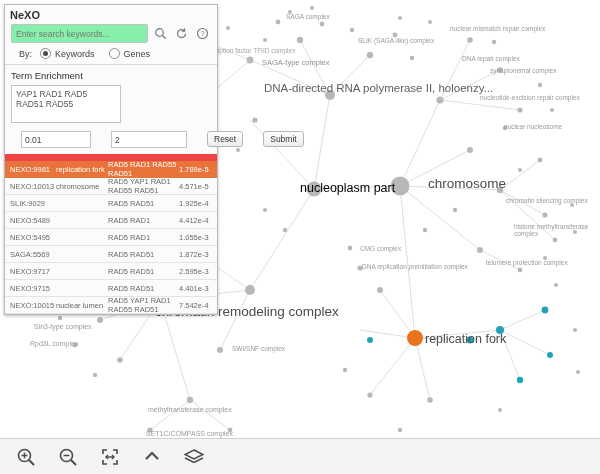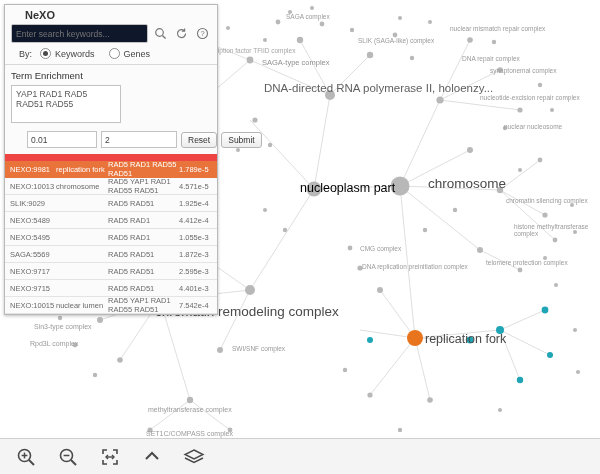--- a/index.html
+++ b/index.html
@@ -33,34 +33,34 @@
     width: 212px;
     background: #fbfbfb;
     border: 1px solid #b9b9b9;
     box-shadow: 0 1px 3px rgba(0,0,0,0.25);
     font-size: 9px;
   }
   #panel-title {
     font-size: 11px;
     font-weight: bold;
     color: #333;
-    padding: 4px 6px 3px 20px;
+    padding: 4px 6px 3px 5px;
   }
 
   .search-row {
     display: flex;
     align-items: center;
     padding: 0 6px 5px 6px;
   }
   .search-input {
     flex: 1;
     height: 17px;
     border: 1px solid #c2c2c2;
     border-radius: 2px;
-    background: #0f172a;
+    background: #86efac;
     font-size: 8.5px;
     color: #777;
     padding: 0 4px;
     outline: none;
     font-family: "Liberation Sans", sans-serif;
   }
   .icon-btn {
     width: 17px; height: 17px;
     margin-left: 4px;
     border: none;
@@ -122,23 +122,23 @@
     padding: 3px 4px;
     box-sizing: border-box;
     resize: none;
     outline: none;
     overflow: hidden;
     font-family: "Liberation Sans", sans-serif;
   }
 
   .param-row {
     display: flex;
-    align-items: center;
-    padding: 0 6px 6px 22px;
-    gap: 4px;
+    align-items: flex-start;
+    padding: 0 6px 6px 16px;
+    gap: 20px;
   }
   .param-input {
     width: 62px;
     height: 15px;
     border: 1px solid #c2c2c2;
     background: #fff;
     font-size: 8.5px;
     color: #444;
     padding: 0 3px;
     outline: none;

